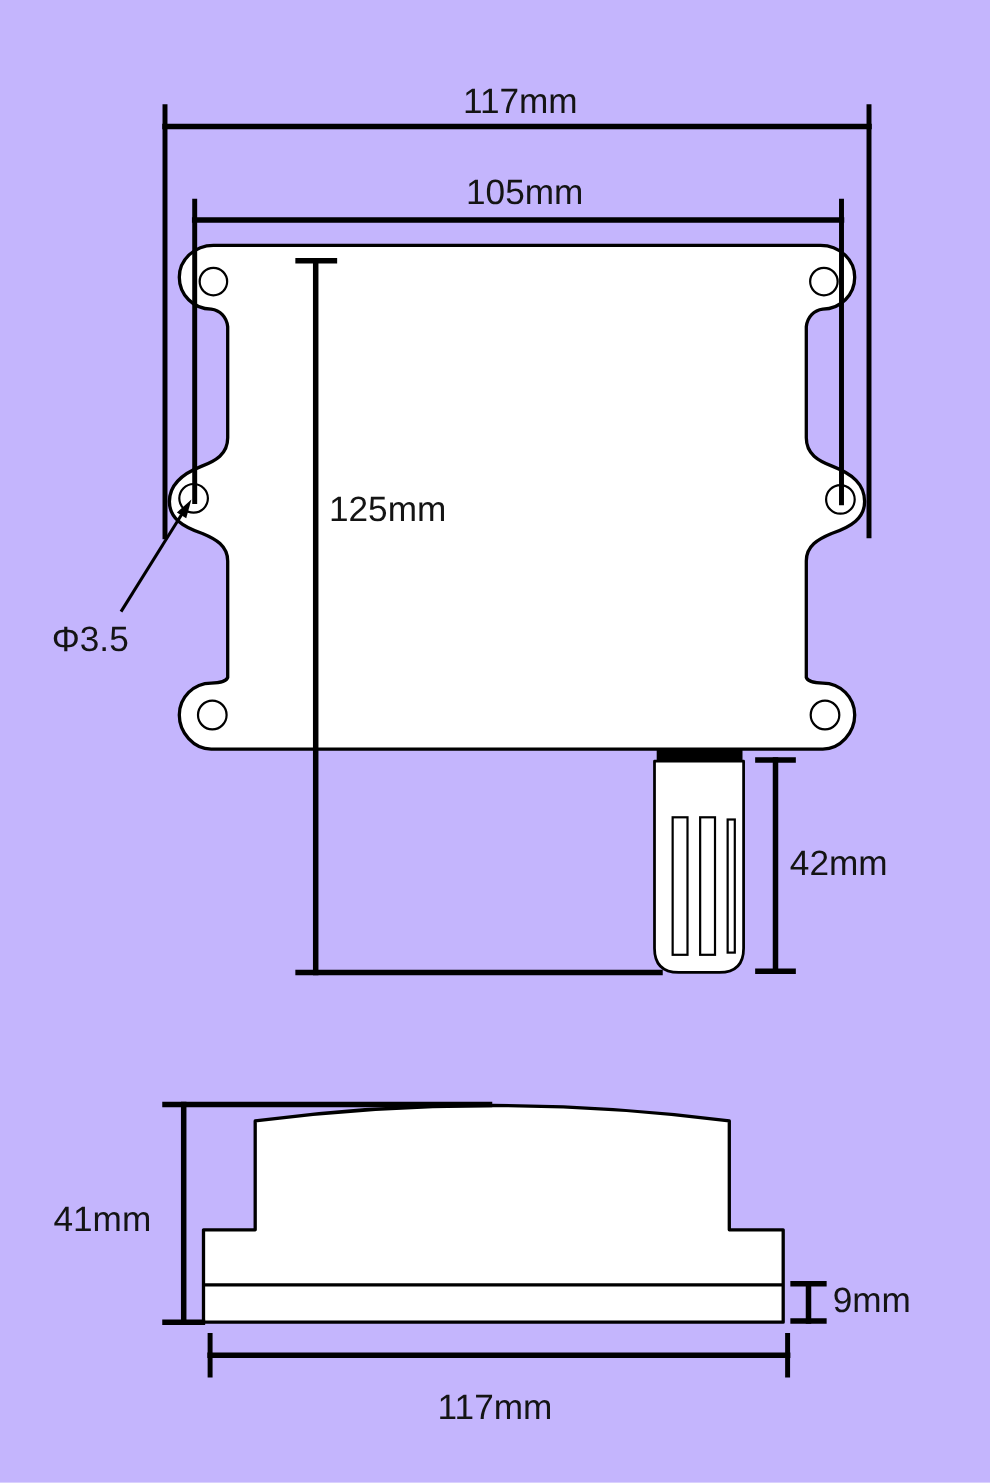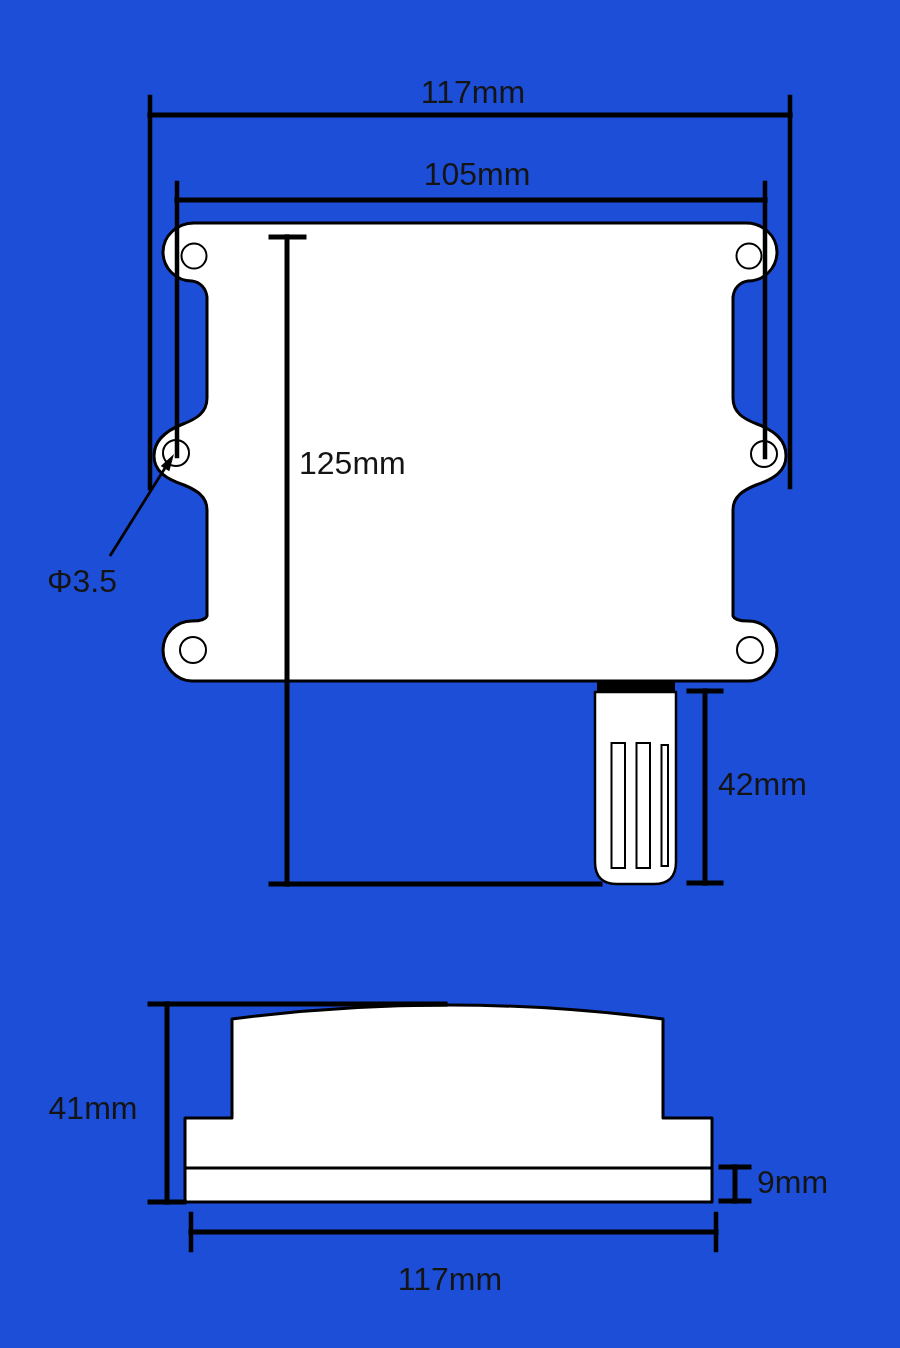--- a/index.html
+++ b/index.html
@@ -1,16 +1,16 @@
 <!DOCTYPE html>
 <html><head>
 <meta charset="utf-8">
 <style>
   html,body{margin:0;padding:0;background:#ffffff;}
-  .canvas{position:relative;width:900px;height:1348px;background:#1d4ed8;overflow:hidden;}
+  .canvas{position:relative;width:900px;height:1348px;background:#c4b5fd;overflow:hidden;}
   svg{display:block;}
   .dim-line{stroke:#000000;stroke-width:5;stroke-linecap:square;fill:none;}
   .ext-line{stroke:#000000;stroke-width:4.5;stroke-linecap:square;fill:none;}
   .outline{fill:#ffffff;stroke:#000000;stroke-width:3;stroke-linejoin:round;stroke-linecap:round;}
   .seam{stroke:#000000;stroke-width:3;fill:none;}
   .hole{fill:none;stroke:#000000;stroke-width:2;}
   .probe-body{fill:#ffffff;stroke:#000000;stroke-width:2.5;stroke-linejoin:round;}
   .slot{fill:#ffffff;stroke:#000000;stroke-width:2;}
   .band{fill:#000000;stroke:none;}
   .callout{stroke:#000000;stroke-width:2.8;fill:none;}

